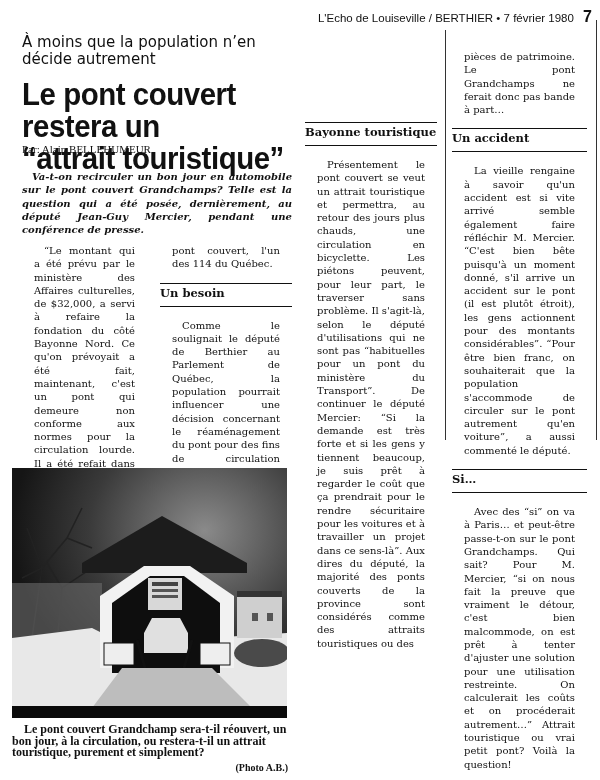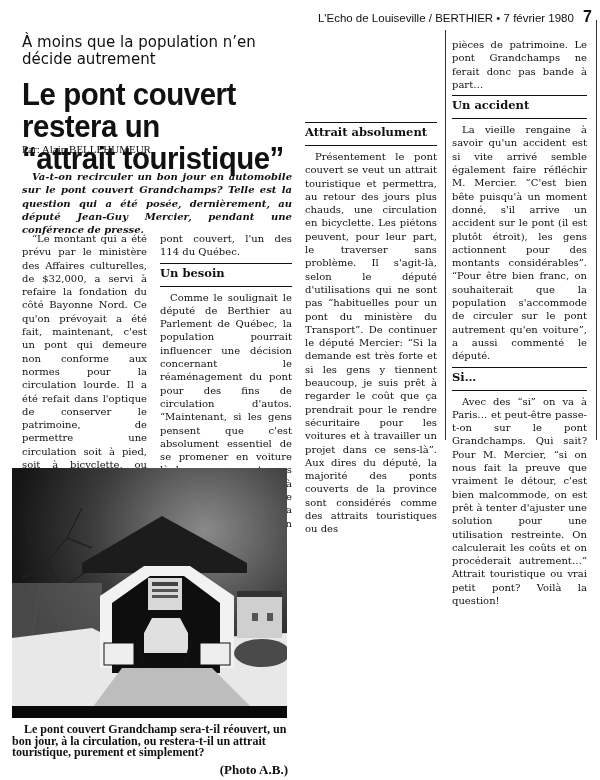--- a/index.html
+++ b/index.html
@@ -5,31 +5,31 @@
   html, body { margin: 0; padding: 0; background: #ffffff; }
   body { width: 600px; height: 780px; position: relative; overflow: hidden; color: #111; font-family: "DejaVu Serif", serif; }
   .abs { position: absolute; }
   .folio { top: 8px; left: 312px; width: 280px; text-align: right; font-family: "Liberation Sans", sans-serif; font-size: 11.5px; white-space: nowrap; }
   .folio .pgnum { font-weight: bold; font-size: 16px; margin-left: 6px; }
   .kicker { top: 34px; left: 22px; width: 270px; font-family: "DejaVu Sans", sans-serif; font-size: 15px; line-height: 17px; }
   .headline { top: 78px; left: 22px; width: 320px; font-family: "Liberation Sans", sans-serif; font-weight: bold; font-size: 32px; line-height: 32px; letter-spacing: -0.5px; transform: scaleX(0.92); transform-origin: left top; }
   .byline { top: 143px; left: 22px; font-family: Liberation Serif, serif; font-size: 11px; }
   .lead { top: 170px; left: 22px; width: 270px; font-weight: bold; font-size: 10px; line-height: 13.3px; text-align: justify; text-indent: 10px; font-style: italic; }
   .col { font-size: 10px; line-height: 13.3px; text-align: justify; }
-  .col p { margin: 0; text-indent: 10px; }
+  .col p { margin: 12px; text-indent: 10px; }
   .col p.noind { text-indent: 0; }
   .c1 { top: 232px; left: 22px; width: 125px; }
   .c2 { top: 232px; left: 160px; width: 132px; }
   .c3 { top: 118px; left: 305px; width: 132px; }
   .c4 { top: 38px; left: 452px; width: 135px; }
   .subhead { margin: 4px 0 4px 0; padding: 2px 0 6px 0; border-top: 1.5px solid #111; border-bottom: 1.5px solid #111; font-weight: bold; font-size: 11.5px; line-height: 14px; text-indent: 0 !important; }
   .vrule { width: 1px; background: #333; }
   .photo { top: 468px; left: 12px; width: 275px; height: 250px; background: #111; overflow: hidden; }
   .caption { top: 724px; left: 12px; width: 278px; font-family: Liberation Serif, serif; font-weight: bold; font-size: 12px; line-height: 11.5px; text-indent: 12px; }
-  .credit { top: 762px; left: 150px; width: 138px; text-align: right; font-family: "Liberation Serif", serif; font-weight: bold; font-size: 13px; }
+  .credit { top: 762px; left: 150px; width: 138px; text-align: right; font-family: "Liberation Serif", serif; font-weight: bold; font-size: 10px; }
 </style>
 </head>
 <body>
 
 <div class="abs folio">
   <span>L'Echo de Louiseville</span>
   <span>/</span>
   <span>BERTHIER</span>
   <span>•</span>
   <span>7 février 1980</span>
@@ -49,21 +49,21 @@
   <p>“Le montant qui a été prévu par le ministère des Affaires culturelles, de $32,000, a servi à refaire la fondation du côté Bayonne Nord. Ce qu'on prévoyait a été fait, maintenant, c'est un pont qui demeure non conforme aux normes pour la circulation lourde. Il a été refait dans l'optique de conserver le patrimoine, de permettre une circulation soit à pied, soit à bicyclette, ou dans des véhicules légers…”, de préciser M. Mercier à ce sujet. L'opinion de la population pourrait toutefois modifier les vues du gouvernement en ce qui concerne ce</p>
 </div>
 
 <div class="abs col c2">
   <p class="noind">pont couvert, l'un des 114 du Québec.</p>
   <div class="subhead">Un besoin</div>
   <p>Comme le soulignait le député de Berthier au Parlement de Québec, la population pourrait influencer une décision concernant le réaménagement du pont pour des fins de circulation d'autos. “Maintenant, si les gens pensent que c'est absolument essentiel de se promener en voiture là-dessus, on est pas complètement fermé à l'idée mais il faudra être certain que ça correspond vraiment à un besoin. J'ai</p>
 </div>
 
 <div class="abs col c3">
-  <div class="subhead">Attrait absolument</div>
+  <div class="subhead">Bayonne touristique</div>
   <p>Présentement le pont couvert se veut un attrait touristique et permettra, au retour des jours plus chauds, une circulation en bicyclette. Les piétons peuvent, pour leur part, le traverser sans problème. Il s'agit-là, selon le député d'utilisations qui ne sont pas “habituelles pour un pont du ministère du Transport”. De continuer le député Mercier: “Si la demande est très forte et si les gens y tiennent beaucoup, je suis prêt à regarder le coût que ça prendrait pour le rendre sécuritaire pour les voitures et à travailler un projet dans ce sens-là”. Aux dires du député, la majorité des ponts couverts de la province sont considérés comme des attraits touristiques ou des</p>
 </div>
 
 <div class="abs vrule" style="top:30px;left:445px;height:410px;"></div>
 <div class="abs vrule" style="top:20px;left:596px;height:420px;"></div>
 
 <div class="abs col c4">
   <p class="noind">pièces de patrimoine. Le pont Grandchamps ne ferait donc pas bande à part…</p>
   <div class="subhead">Un accident</div>
   <p>La vieille rengaine à savoir qu'un accident est si vite arrivé semble également faire réfléchir M. Mercier. “C'est bien bête puisqu'à un moment donné, s'il arrive un accident sur le pont (il est plutôt étroit), les gens actionnent pour des montants considérables”. “Pour être bien franc, on souhaiterait que la population s'accommode de circuler sur le pont autrement qu'en voiture”, a aussi commenté le député.</p>

